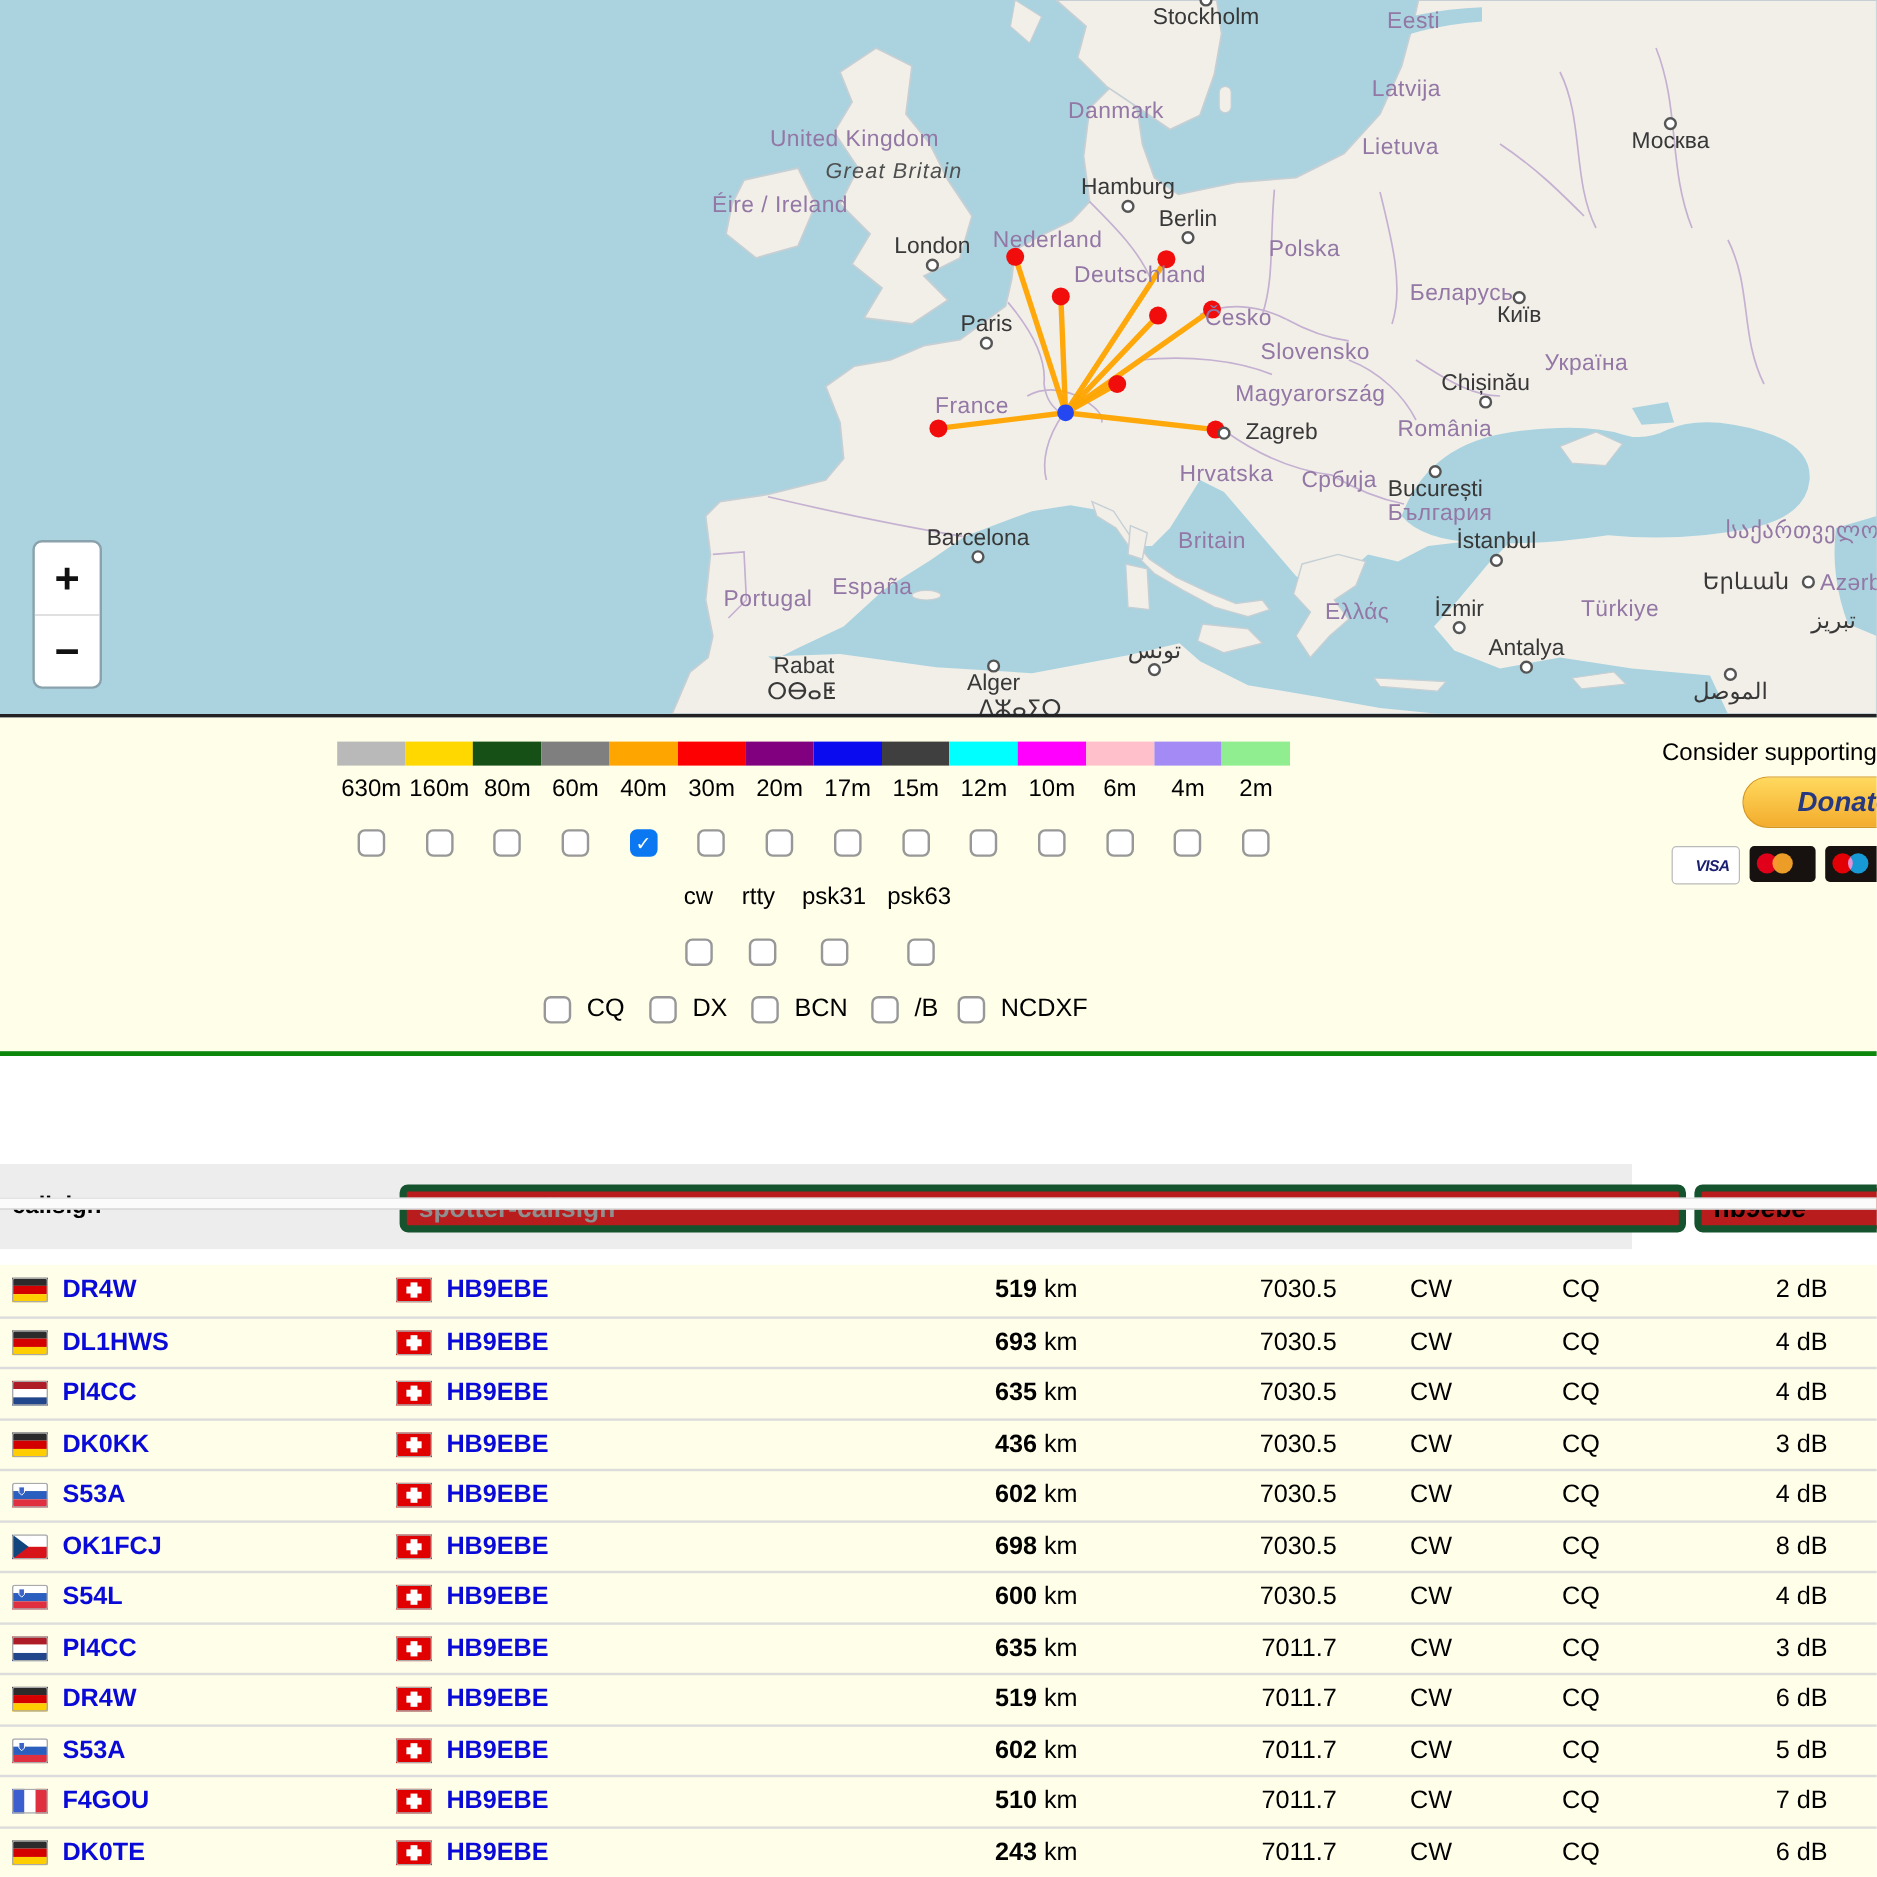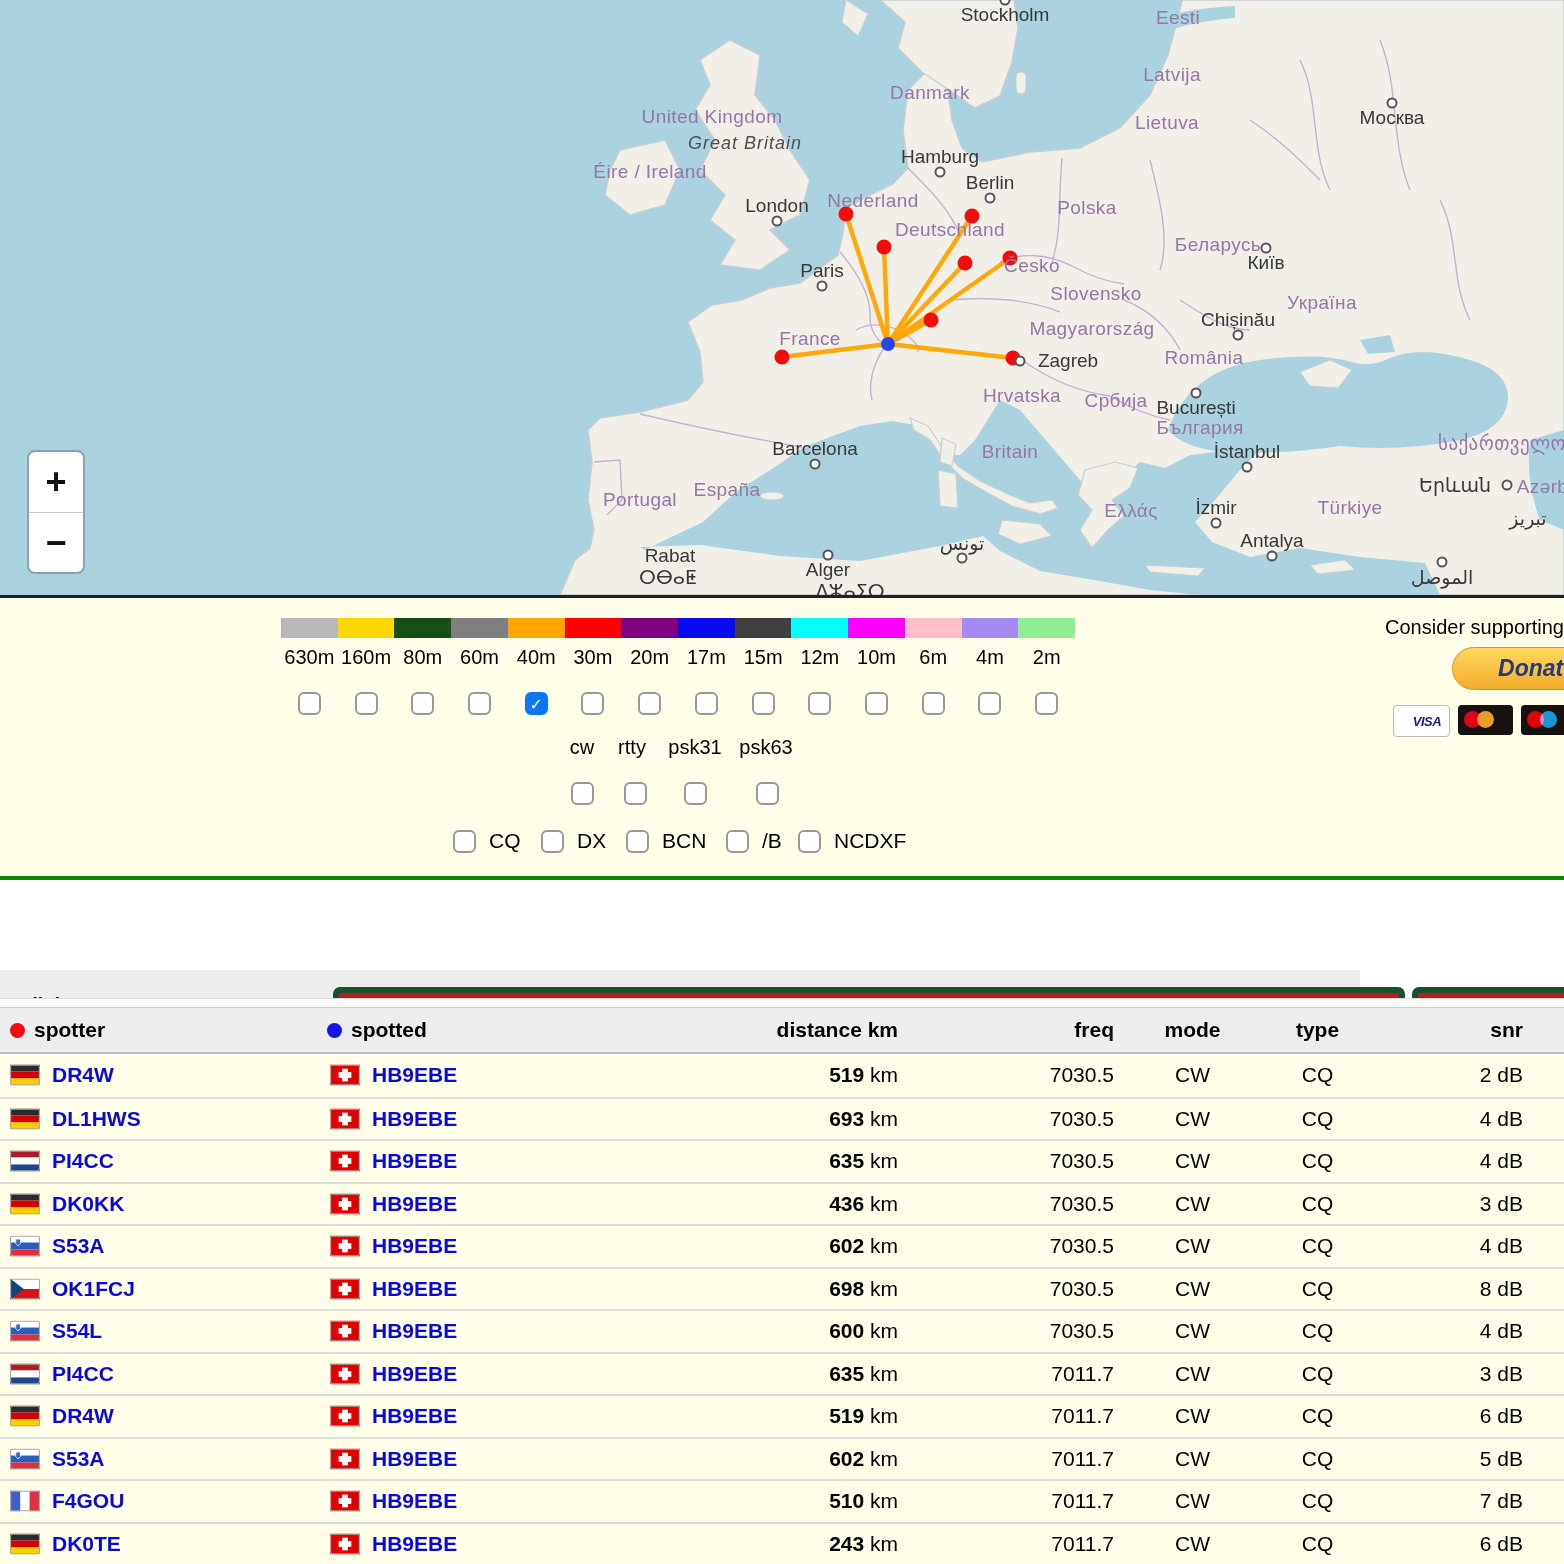--- a/index.html
+++ b/index.html
@@ -360,29 +360,20 @@
 
   <div id="green"></div>
 
   <div id="callsign-row">
     <span id="callsign-label">callsign</span>
     <input id="callsign-input" class="cinput" type="text" placeholder="spotter-callsign" style="">
     <input id="callsign-value" class="cinput" type="text" value="hb9ebe" style="">
   </div>
   <div id="gap"></div>
 
-  <div id="thead">
-    <span class="hcell h-spotter"><span class="reddot" style="margin-right:9px;vertical-align:-1px;"></span><span>spotter</span></span>
-    <span class="hcell h-spotted"><span class="bluedot" style="margin-right:9px;vertical-align:-1px;"></span><span>spotted</span></span>
-    <span class="hcell col-dist">distance km</span>
-    <span class="hcell col-freq">freq</span>
-    <span class="hcell col-mode">mode</span>
-    <span class="hcell col-type">type</span>
-    <span class="hcell col-snr">snr</span>
-  </div>
   <div id="rows">
     <div class="trow">
       <span class="cell flag f1">
           <svg class="flag-svg" viewBox="0 0 26 18">
             <rect width="26" height="6" fill="#2b2b2b"></rect>
             <rect y="6" width="26" height="6" fill="#d40000"></rect>
             <rect y="12" width="26" height="6" fill="#ffce00"></rect>
             <rect x="0.5" y="0.5" width="25" height="17" fill="none" stroke="#aaa" rx="1.5"></rect>
           </svg>
         </span>

